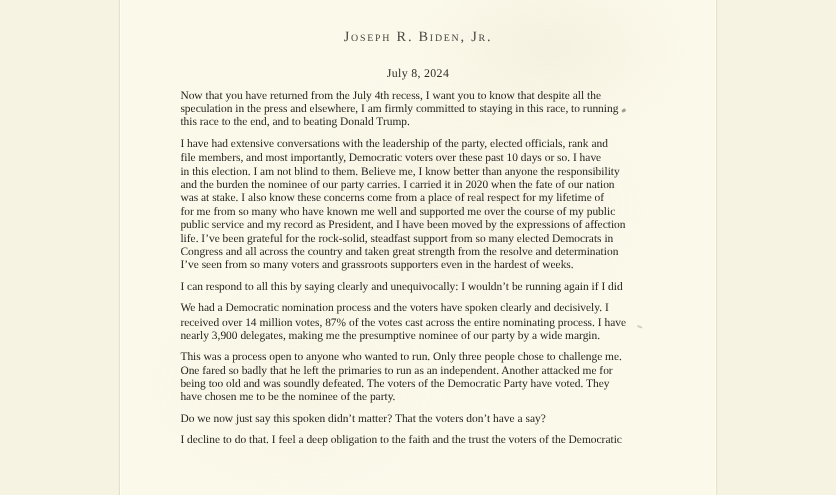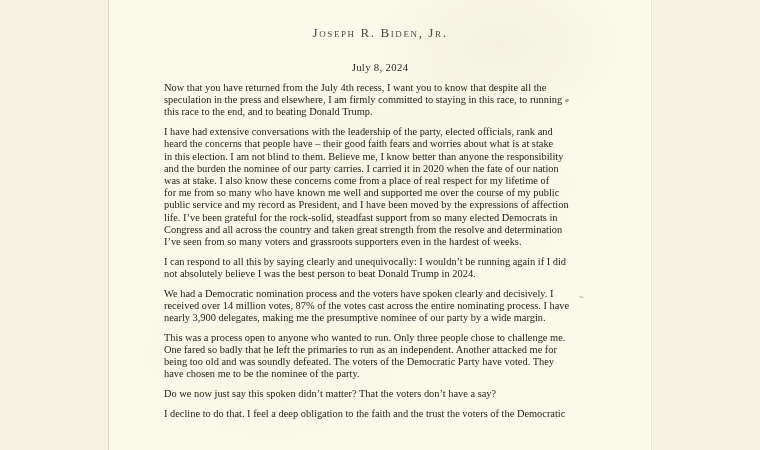--- a/index.html
+++ b/index.html
@@ -90,33 +90,32 @@
     <div class="date">July 8, 2024</div>
     <div class="body">
 
     <p>
           <span class="line">Now that you have returned from the July 4th recess, I want you to know that despite all the</span>
           <span class="line">speculation in the press and elsewhere, I am firmly committed to staying in this race, to running</span>
           <span class="line">this race to the end, and to beating Donald Trump.</span>
         </p>
         <p>
           <span class="line">I have had extensive conversations with the leadership of the party, elected officials, rank and</span>
-          <span class="line">heard the concerns that people have – their good faith fears and worries about what is at stake</span>
+          <span class="line">file members, and most importantly, Democratic voters over these past 10 days or so. I have</span>
           <span class="line">in this election. I am not blind to them. Believe me, I know better than anyone the responsibility</span>
           <span class="line">and the burden the nominee of our party carries. I carried it in 2020 when the fate of our nation</span>
           <span class="line">was at stake. I also know these concerns come from a place of real respect for my lifetime of</span>
           <span class="line">for me from so many who have known me well and supported me over the course of my public</span>
           <span class="line">public service and my record as President, and I have been moved by the expressions of affection</span>
           <span class="line">life. I’ve been grateful for the rock-solid, steadfast support from so many elected Democrats in</span>
           <span class="line">Congress and all across the country and taken great strength from the resolve and determination</span>
           <span class="line">I’ve seen from so many voters and grassroots supporters even in the hardest of weeks.</span>
         </p>
         <p>
           <span class="line">I can respond to all this by saying clearly and unequivocally: I wouldn’t be running again if I did</span>
-          <span class="line">not absolutely believe I was the best person to beat Donald Trump in 2024.</span>
         </p>
         <p>
           <span class="line">We had a Democratic nomination process and the voters have spoken clearly and decisively. I</span>
           <span class="line">received over 14 million votes, 87% of the votes cast across the entire nominating process. I have</span>
           <span class="line">nearly 3,900 delegates, making me the presumptive nominee of our party by a wide margin.</span>
         </p>
         <p>
           <span class="line">This was a process open to anyone who wanted to run. Only three people chose to challenge me.</span>
           <span class="line">One fared so badly that he left the primaries to run as an independent. Another attacked me for</span>
           <span class="line">being too old and was soundly defeated. The voters of the Democratic Party have voted. They</span>

